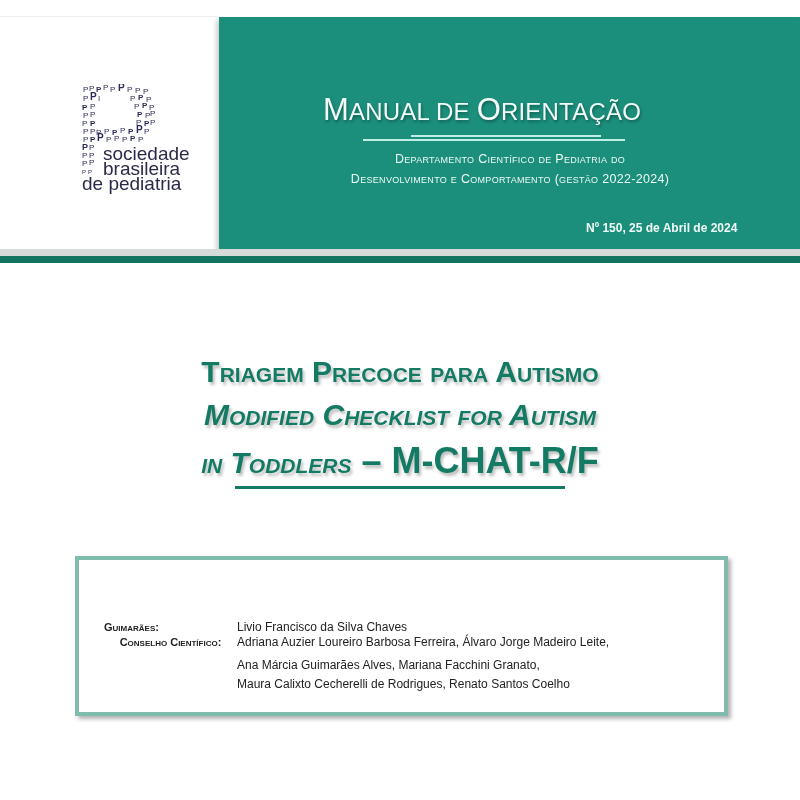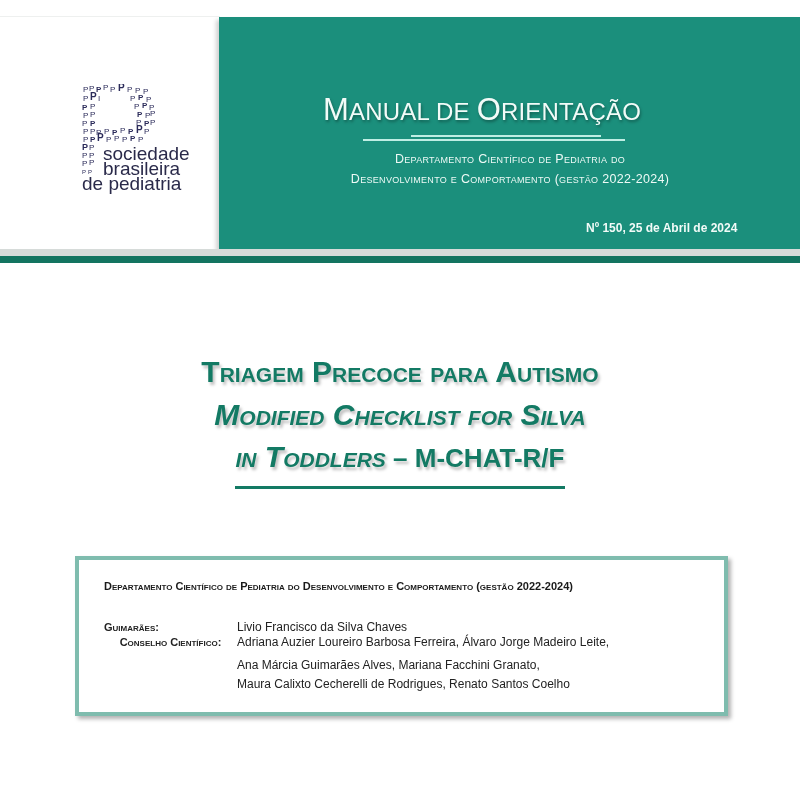--- a/index.html
+++ b/index.html
@@ -148,26 +148,25 @@
 
 <div class="dept-line" style="top:152px;"><span style="font-variant: small-caps;">Departamento Científico de Pediatria do</span></div>
 <div class="dept-line" style="top:172px;"><span style="font-variant: small-caps;">Desenvolvimento e Comportamento (gestão 2022-2024)</span></div>
 
 <div class="date-line">Nº 150, 25 de Abril de 2024</div>
 
 <div class="gray-band"></div>
 <div class="green-band"></div>
 
 <div class="main-title t1"><span style="font-variant: small-caps; font-size:30px;">Triagem Precoce para Autismo</span></div>
-<div class="main-title t2"><span style="font-variant: small-caps; font-size:30px;">Modified Checklist for Silva</span></div>
-<div class="main-title t3"><span class="it" style="font-variant: small-caps; font-size:30px;">in Toddlers</span><span class="norm" style="font-size:26px;text-align:center;"> – M-CHAT-R/F</span></div>
+<div class="main-title t2"><span style="font-variant: small-caps; font-size:30px;">Modified Checklist for Autism</span></div>
+<div class="main-title t3"><span class="it" style="font-variant: small-caps; font-size:30px;">in Toddlers</span><span class="norm" style="font-size:36px;text-align:center;"> – M-CHAT-R/F</span></div>
 <div class="main-rule"></div>
 
 <div class="council-box">
-  <div class="cb-head" style="font-variant: small-caps;">Departamento Científico de Pediatria do Desenvolvimento e Comportamento (gestão 2022-2024)</div>
   <div class="cb-row" style="top:60px;">
     <span class="cb-label" style="font-variant: small-caps;">Guimarães:</span><span class="cb-val">Livio Francisco da Silva Chaves</span>
   </div>
   <div class="cb-row" style="top:75px;text-align:center;">
     <span class="cb-label" style="font-variant: small-caps;">Conselho Científico:</span><span class="cb-val">Adriana Auzier Loureiro Barbosa Ferreira, Álvaro Jorge Madeiro Leite,</span>
   </div>
   <div class="cb-row" style="top:98px;">
     <span class="cb-label"></span><span class="cb-val">Ana Márcia Guimarães Alves, Mariana Facchini Granato,</span>
   </div>
   <div class="cb-row" style="top:117px;">

